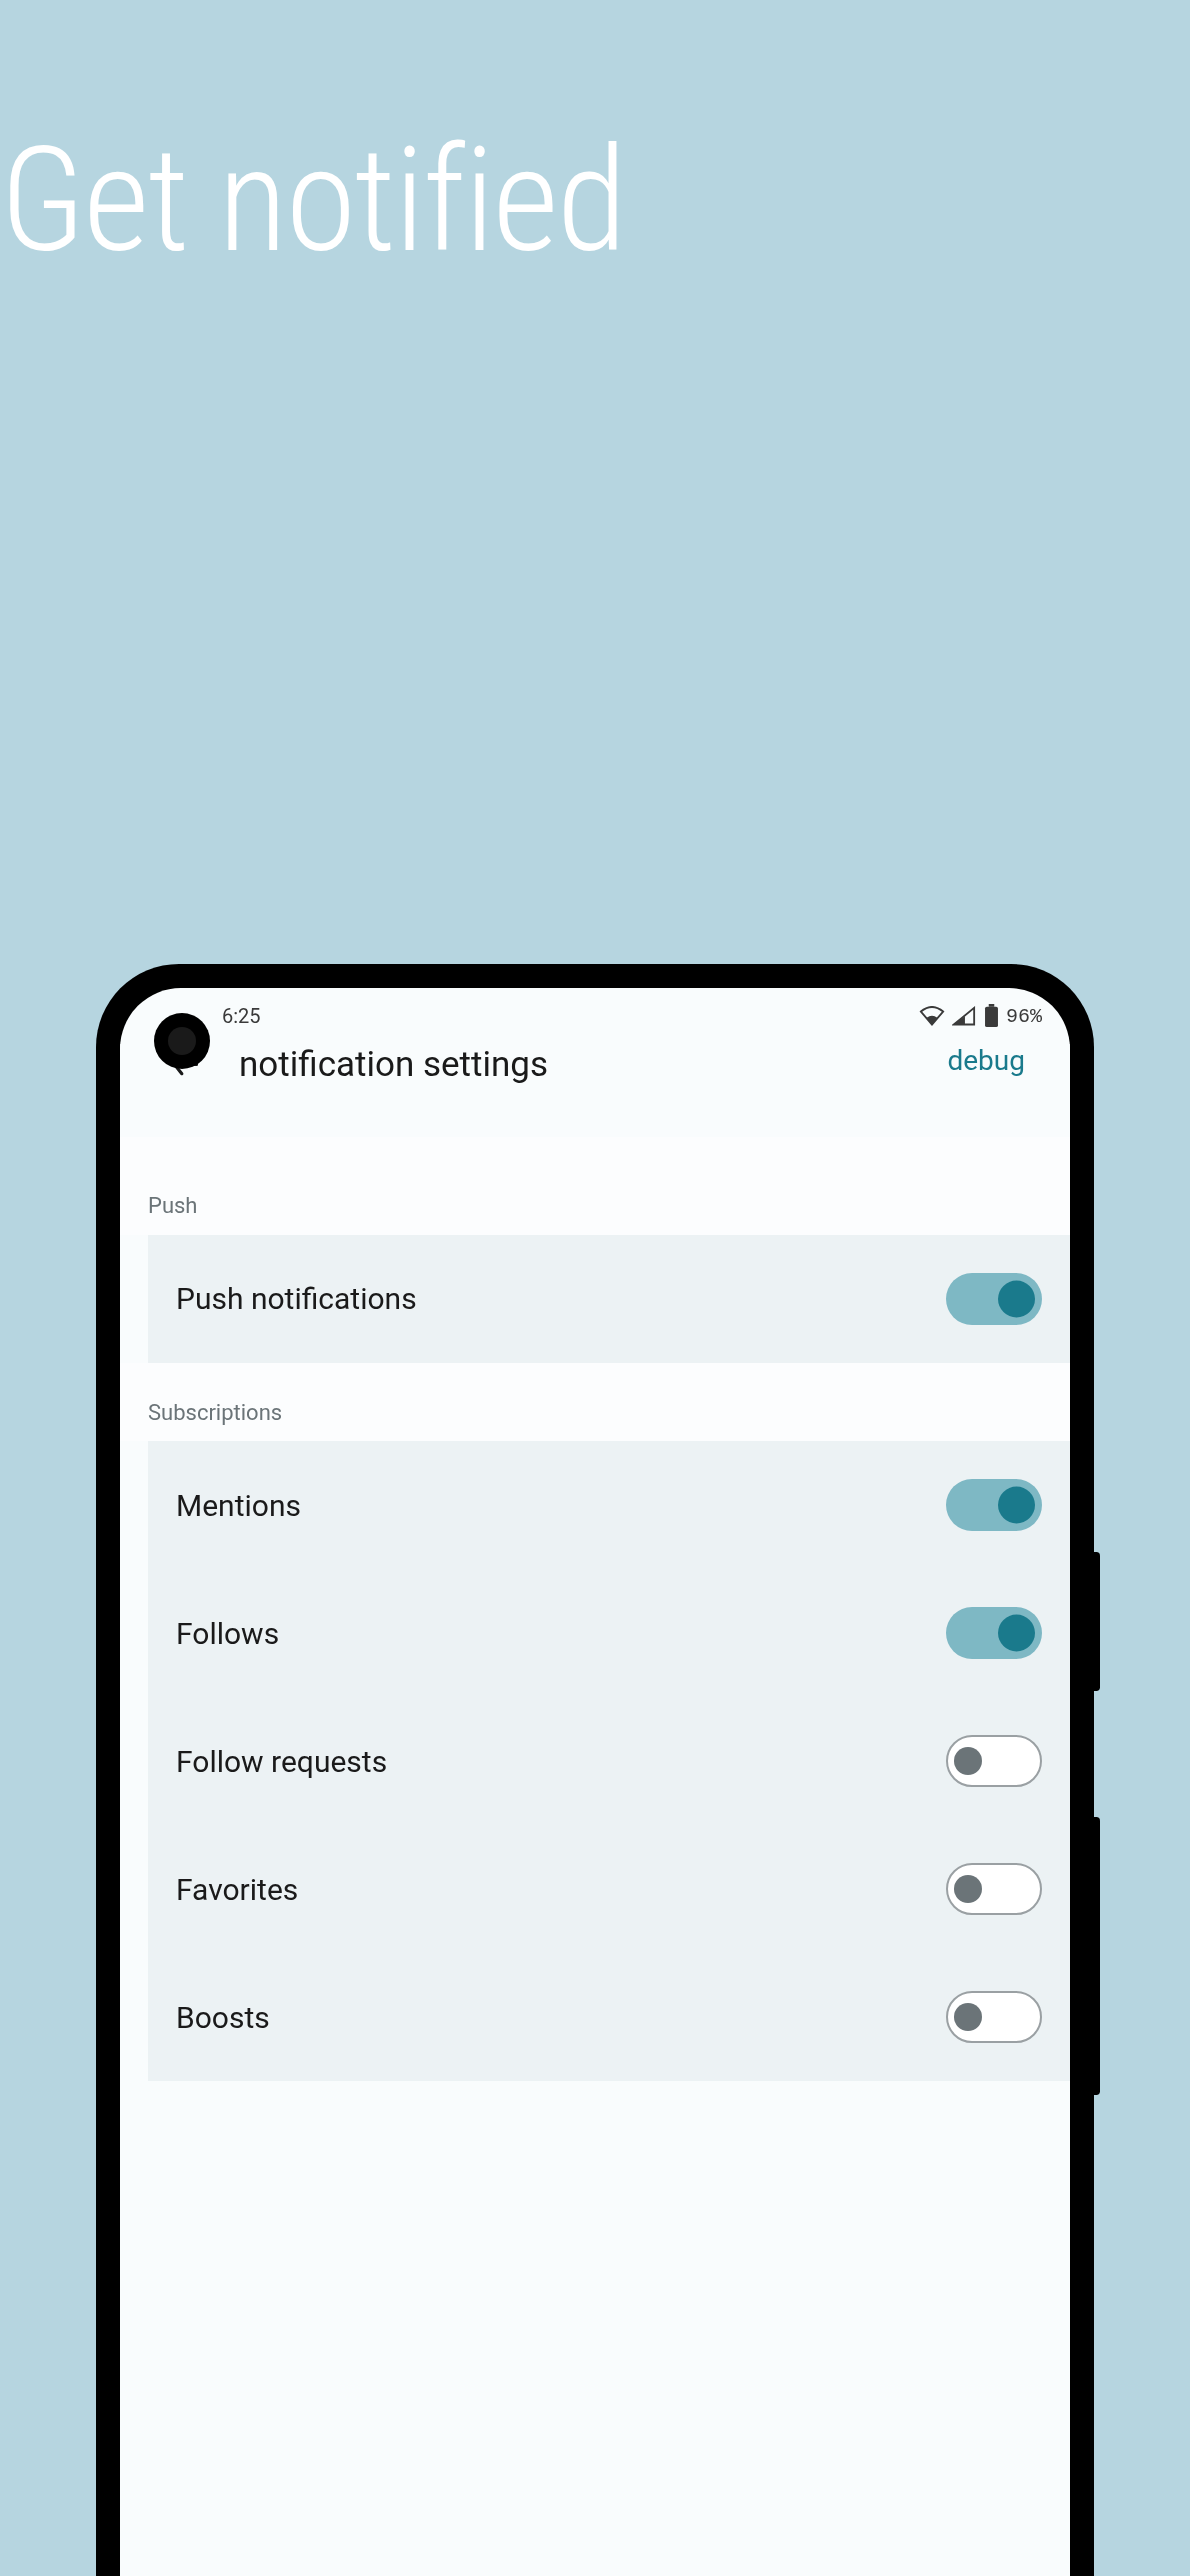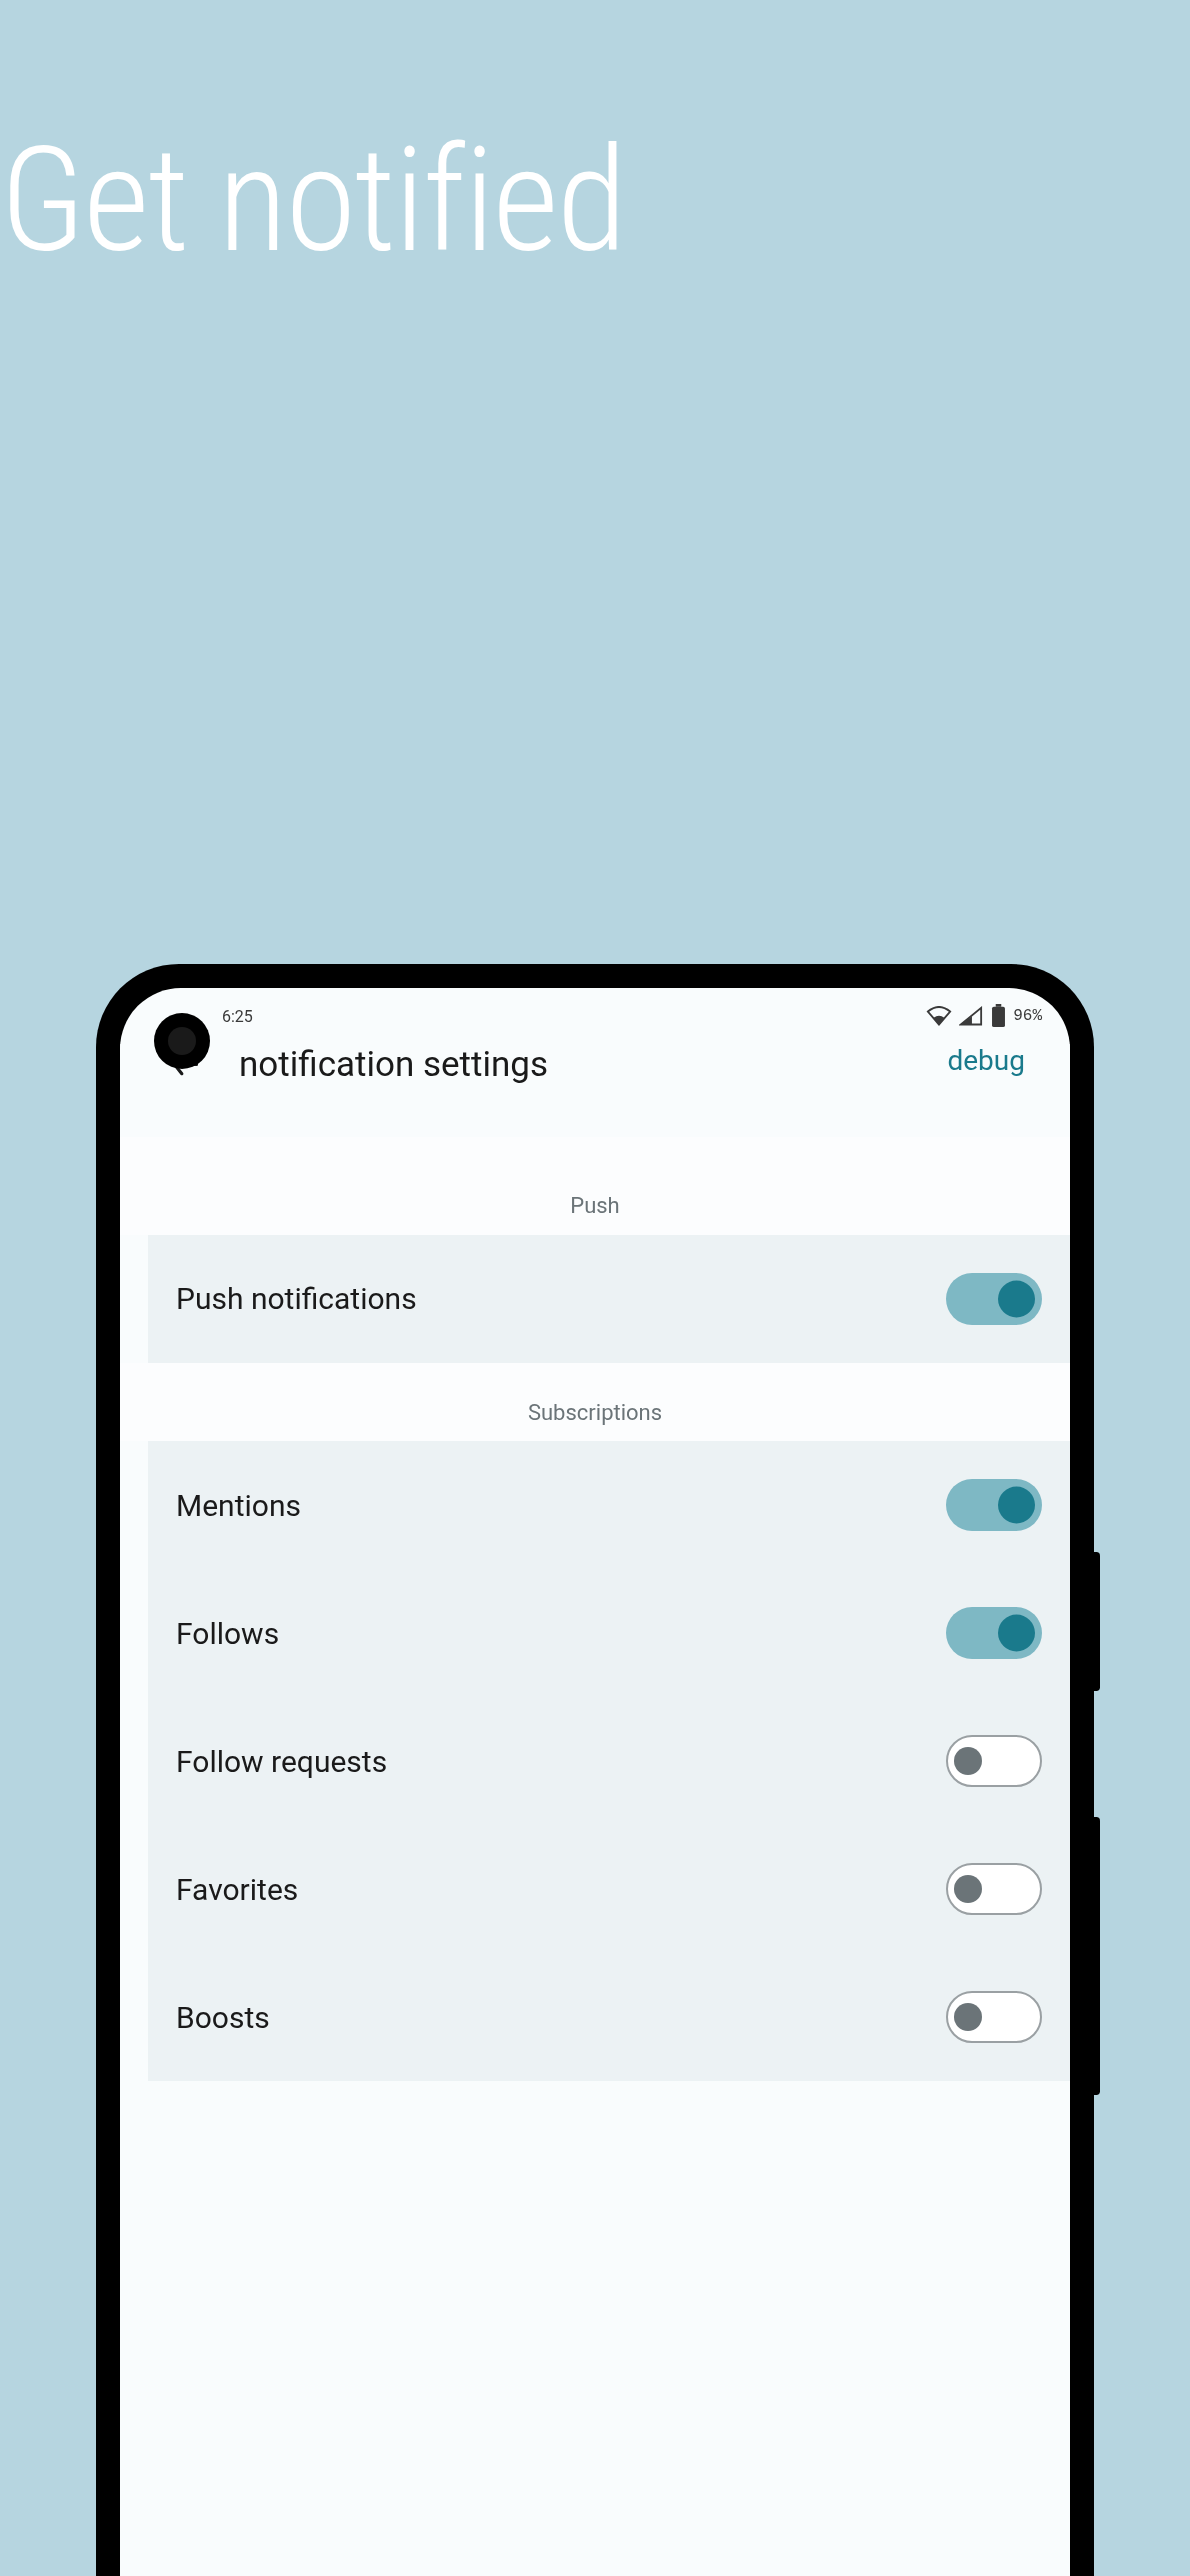--- a/index.html
+++ b/index.html
@@ -71,21 +71,21 @@
       background: #1a1a1a;
       border-radius: 50%;
     }
 
     .status-bar {
       height: 56px;
       display: flex;
       align-items: center;
       justify-content: space-between;
       padding: 0 28px 0 102px;
-      font-size: 16px;
+      font-size: 20px;
       color: #3a3a3a;
     }
 
     .status-right {
       display: flex;
       align-items: center;
       gap: 7.4px;
       font-family: Liberation Mono, monospace;
     }
 
@@ -121,21 +121,20 @@
       color: #1a7a8c;
       font-size: 28px;
       font-weight: 400;
     }
 
     .section-header {
       padding: 37px 28px 16.7px 28px;
       font-size: 22px;
       color: #6b7478;
       background: #fcfdfe;
-      text-align: center;
     }
 
     .section-header.first {
       padding-top: 56px;
     }
 
     .settings-row {
       height: 128px;
       display: flex;
       align-items: center;

